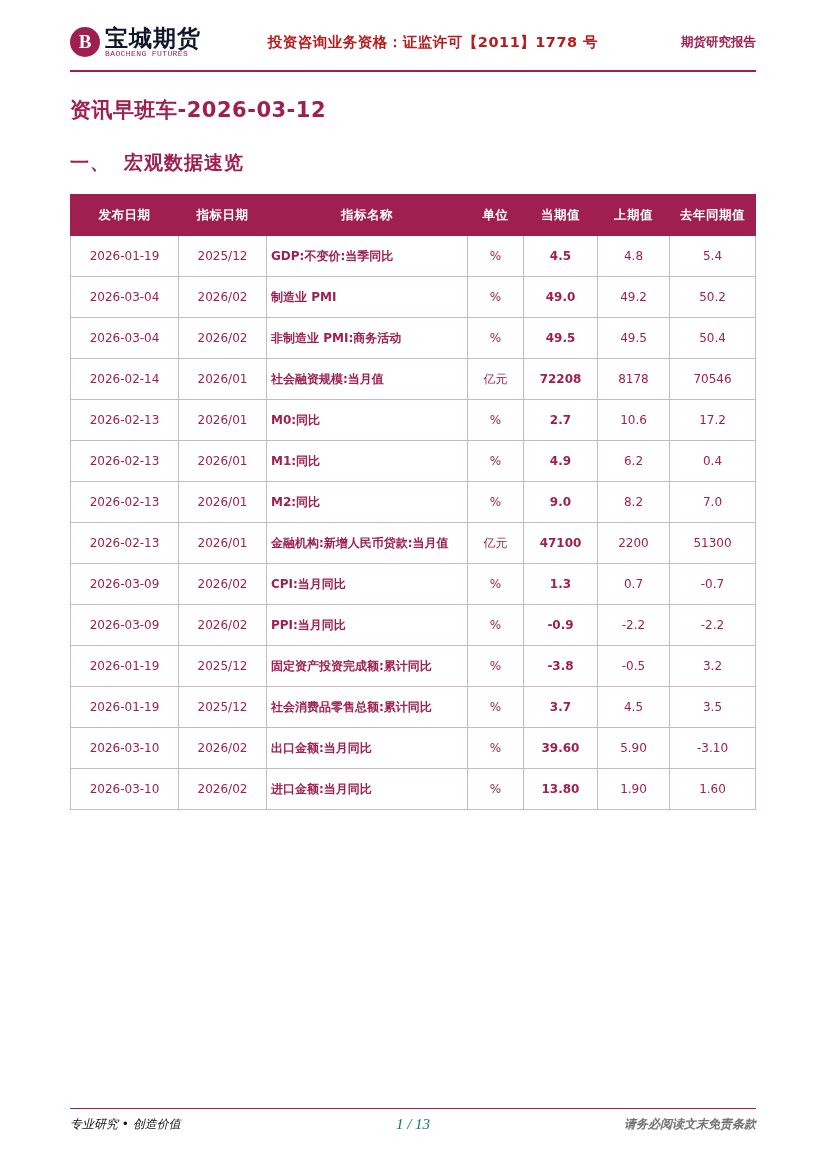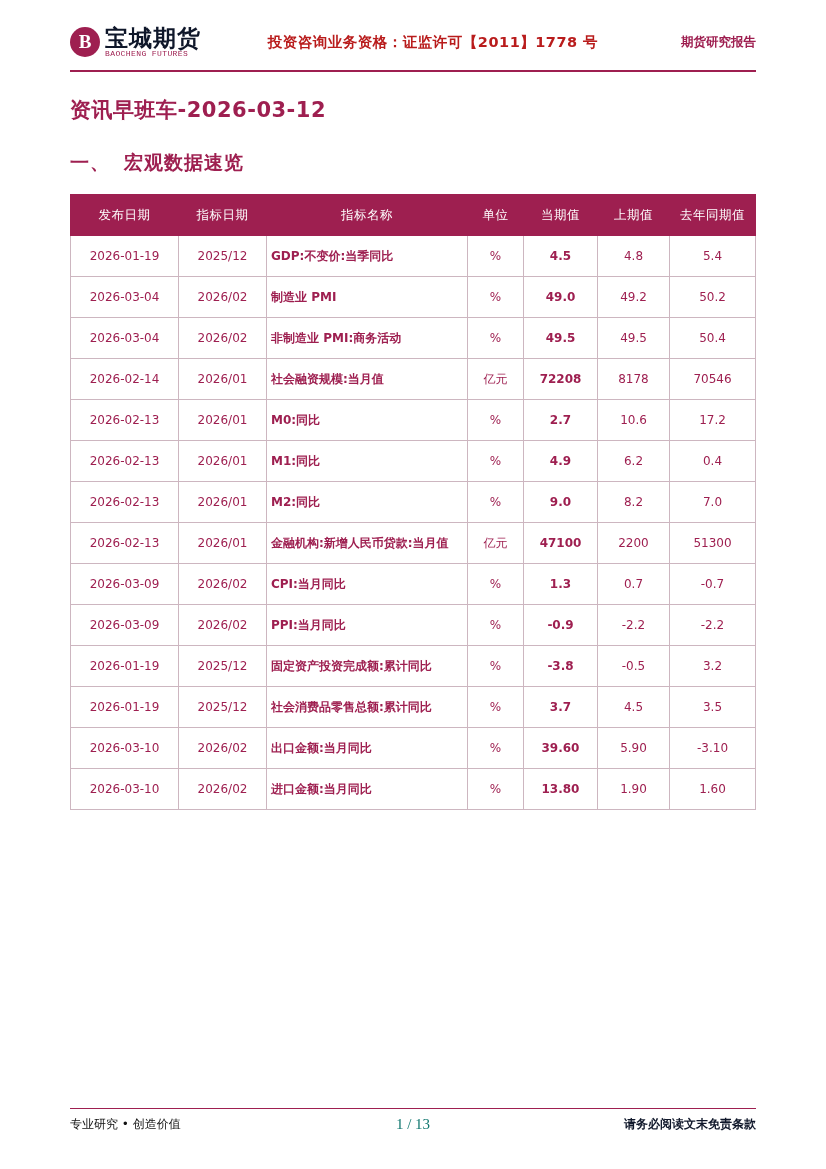--- a/index.html
+++ b/index.html
@@ -114,21 +114,21 @@
   table.macro {
     border-collapse: collapse;
     width: 100%;
     table-layout: fixed;
     font-family: "DejaVu Sans", sans-serif;
   }
   table.macro th {
     background: #9e1f50;
     color: #ffffff;
     font-size: 12.5px;
-    font-weight: normal;
+    font-weight: bold;
     height: 38px;
     text-align: center;
     border: 1px solid #9e1f50;
     letter-spacing: 0.5px;
   }
   table.macro td {
     border: 1px solid #cdb6c0;
     height: 34px;
     font-size: 12px;
     color: #9e1f50;
@@ -157,39 +157,40 @@
   .footer {
     position: absolute;
     left: 70px;
     right: 70px;
     bottom: 36px;
     border-top: 1.5px solid #9e1f50;
     padding-top: 7px;
     display: flex;
     align-items: center;
     font-family: "DejaVu Sans", sans-serif;
+    font-style: italic;
   }
   .footer-left {
     flex: 1 1 0;
     text-align: left;
     font-size: 12px;
     color: #111;
   }
   .footer-center {
     flex: 0 0 auto;
     font-size: 15px;
     color: #0f766e;
     font-family: "Liberation Serif", serif;
   }
   .footer-right {
     flex: 1 1 0;
     text-align: right;
     font-size: 12px;
     font-weight: bold;
-    color: #0f172a;
+    color: #737373;
   }
 </style>
 </head>
 <body>
 
 <div class="page">
 
   <div class="header">
     <div class="logo-wrap">
       <div class="logo-mark">B</div>

